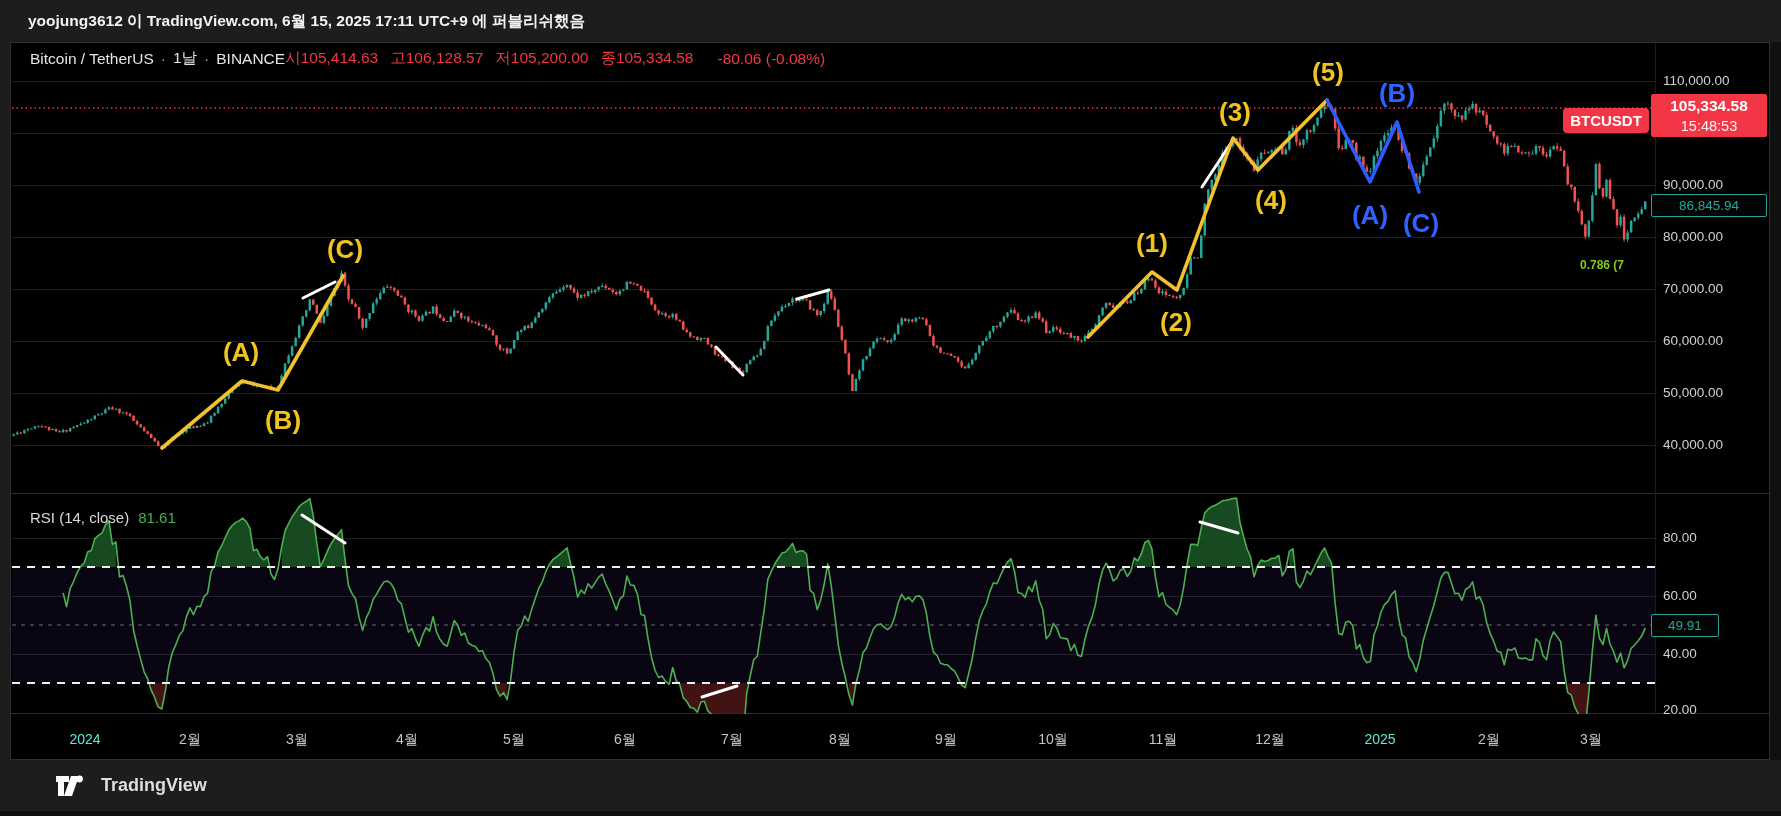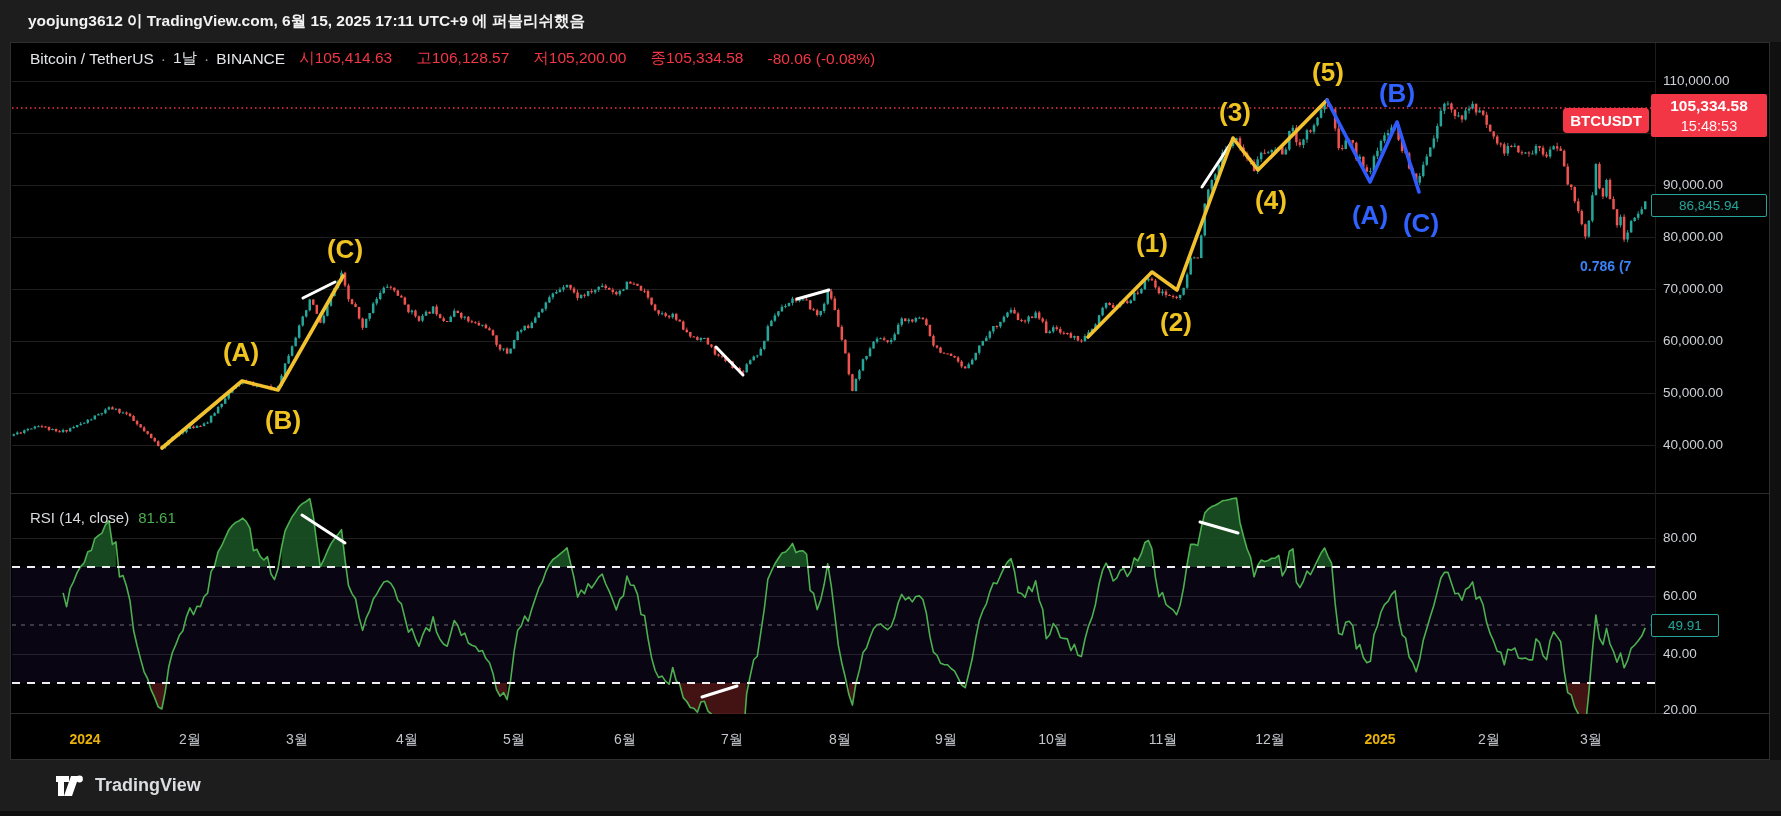--- a/index.html
+++ b/index.html
@@ -8,47 +8,47 @@
   .publish-bar{position:absolute;left:0;top:0;width:1781px;height:42px;background:#1d1d1d;
     display:flex;align-items:center;padding-left:28px;box-sizing:border-box;
     color:#f2f2f2;font-size:15.5px;font-weight:700;}
   .chart-frame{position:absolute;left:10px;top:42px;width:1760px;height:718px;background:#000;
     border:1px solid #2e2e2e;box-sizing:border-box;}
   #plot-svg{position:absolute;left:0;top:0;pointer-events:none;}
   .overlay{position:absolute;left:0;top:0;width:1781px;height:816px;pointer-events:none;}
   .symbol-header{position:absolute;left:30px;top:48px;font-size:15.5px;color:#e4e5e8;
     display:flex;align-items:center;white-space:nowrap;}
   .symbol-header .sep{color:#9aa0a6;margin:0 7px;}
-  .ohlc{color:#f23645;margin-left:14px;display:flex;gap:24px;}
+  .ohlc{color:#f23645;display:flex;gap:12px;}
   .ohlc .pair span{letter-spacing:0;}
   .chg{color:#f23645;margin-left:24px;}
   .axis-label{position:absolute;font-size:13.5px;color:#cdd0d6;line-height:18px;}
   .time-label{position:absolute;font-size:14px;color:#c2c5cb;transform:translateX(-50%);top:731px;}
-  .time-label.year{color:#eab308;font-weight:700;}
+  .time-label.year{color:#5eead4;font-weight:400;}
   .wave-label{position:absolute;font-weight:700;font-size:26px;transform:translate(-50%,-50%);
     text-shadow:1px 1px 2px rgba(0,0,0,.95), -1px -1px 2px rgba(0,0,0,.7);}
   .wave-label.yellow{color:#f0c420;}
   .wave-label.blue{color:#2f62ff;}
   .badge-symbol{position:absolute;left:1563px;top:108px;width:86px;height:25px;background:#f23645;
     border-radius:4px;color:#fff;font-weight:700;font-size:15px;display:flex;align-items:center;justify-content:center;}
   .badge-price{position:absolute;left:1651px;top:94px;width:116px;height:43px;background:#f23645;
     border-radius:2px;color:#fff;display:flex;flex-direction:column;align-items:center;justify-content:center;line-height:20px;}
   .badge-price .p{font-weight:700;font-size:15.5px;}
   .badge-price .t{font-size:14.5px;opacity:.95;}
   .badge-outline{position:absolute;background:#050505;border:1px solid #26a69a;color:#26a69a;
     border-radius:2px;font-size:13.5px;display:flex;align-items:center;justify-content:center;}
   .badge-close{left:1651px;top:194px;width:114px;height:21px;}
   .badge-rsi{left:1651px;top:614px;width:66px;height:21px;}
   .rsi-legend{position:absolute;left:30px;top:509px;font-size:15px;color:#d8dadd;display:flex;gap:9px;}
   .rsi-legend .val{color:#4caf50;}
   .fib-label{position:absolute;left:1580px;top:258px;width:69px;overflow:hidden;white-space:nowrap;
-    color:#3b82f6;font-weight:700;font-size:14px;text-shadow:0 0 2px #000;}
+    color:#84cc16;font-weight:700;font-size:12px;text-shadow:0 0 2px #000;}
   .footer{position:absolute;left:0;top:760px;width:1781px;height:56px;background:#1d1d1d;
     display:flex;align-items:center;padding-left:55px;box-sizing:border-box;border-bottom:5px solid #0e0e0e;}
-  .footer .brand{color:#dcdee1;font-size:18px;font-weight:700;margin-left:10px;}
+  .footer .brand{color:#dcdee1;font-size:18px;font-weight:700;margin-left:16px;}
 </style>
 </head>
 <body>
 
 <div class="stage">
 
   <div class="publish-bar">
     <span>yoojung3612 이 TradingView.com, 6월 15, 2025 17:11 UTC+9 에 퍼블리쉬했음</span>
   </div>
 

